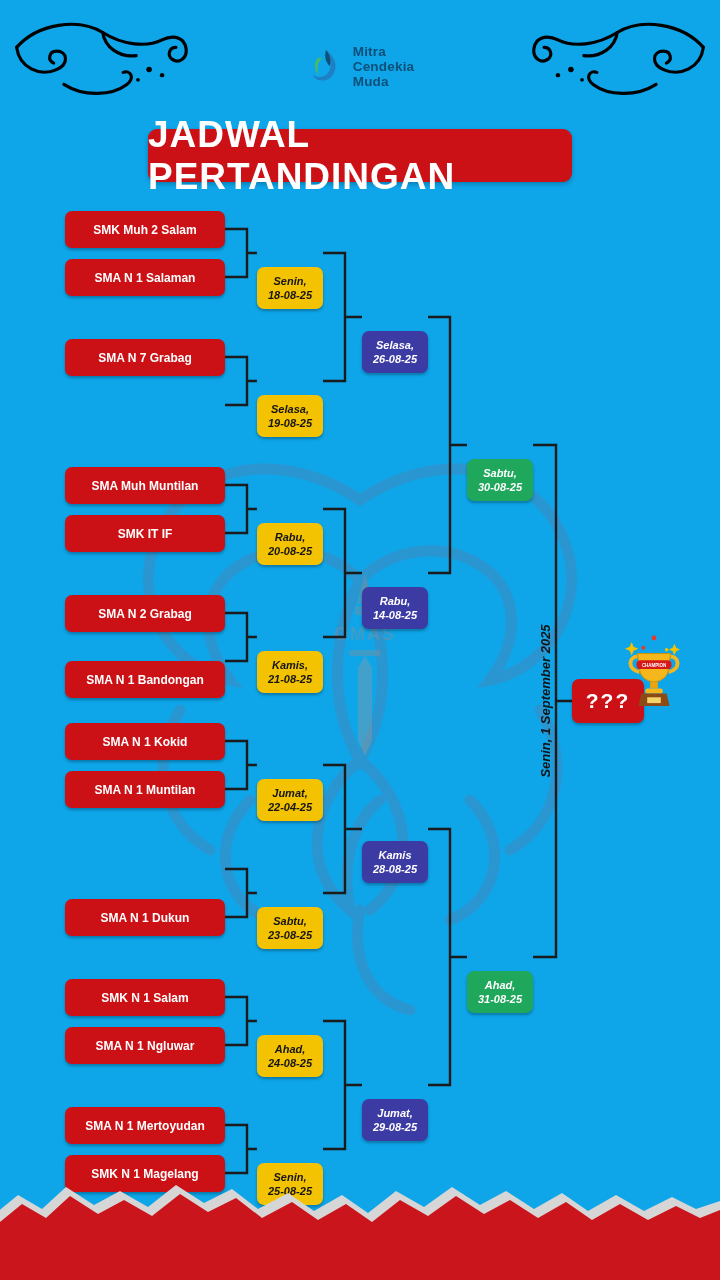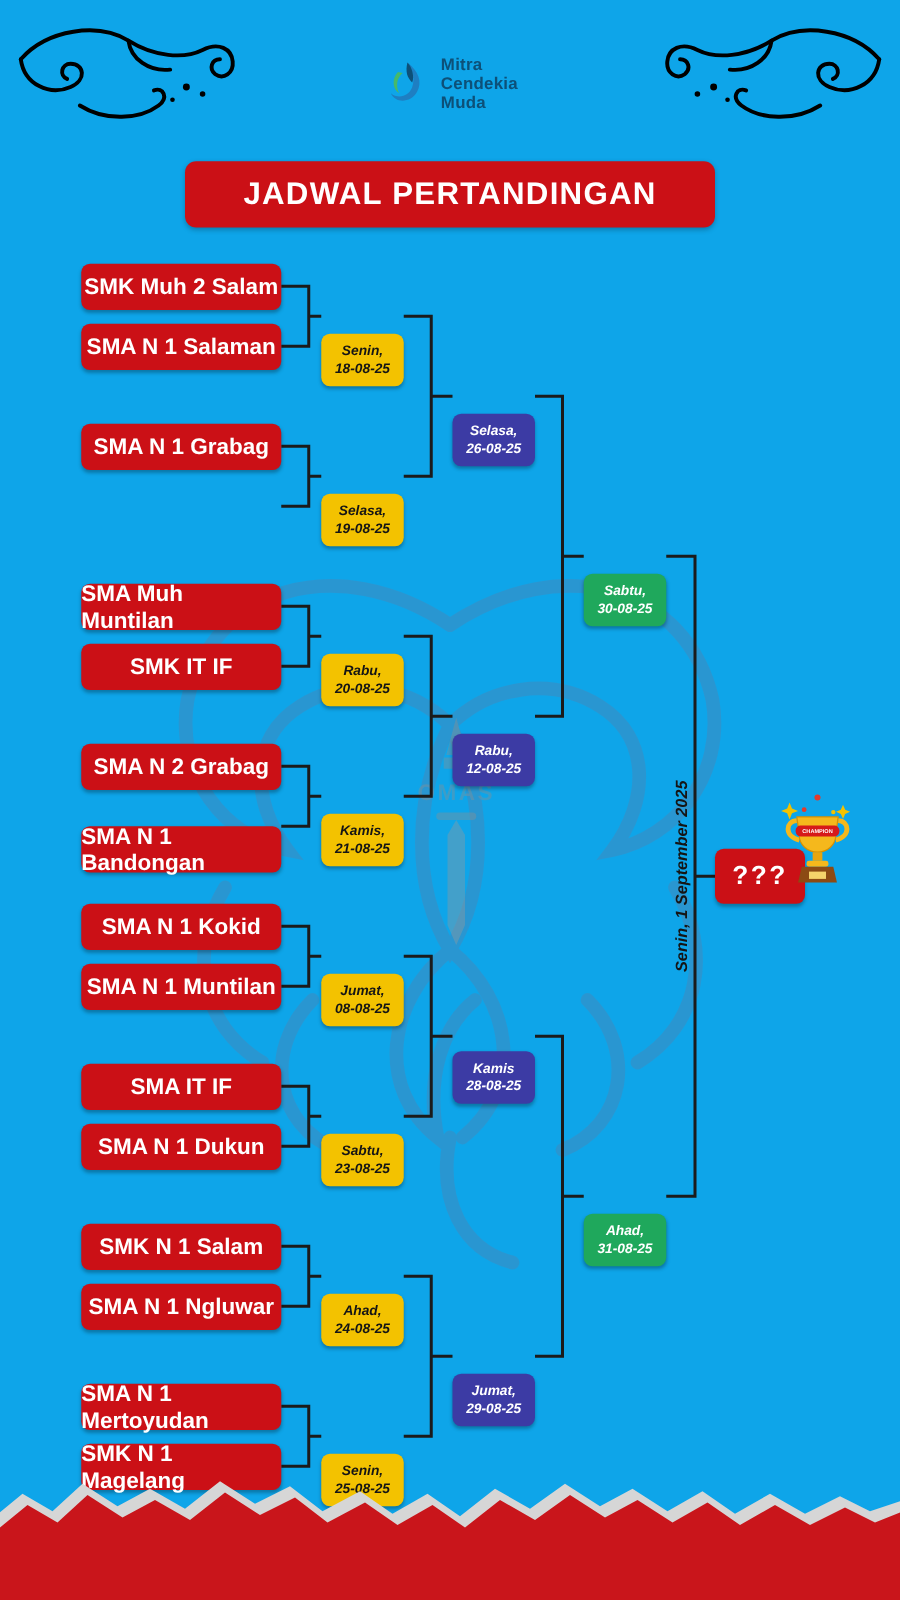--- a/index.html
+++ b/index.html
@@ -10,31 +10,31 @@
   }
   
   .flourish{position:absolute;top:14px;width:180px;height:88px;}
   .flourish.left{left:10px;}
   .flourish.right{right:10px;transform:scaleX(-1);}
   .logo{position:absolute;top:44px;left:0;right:0;display:flex;justify-content:center;align-items:center;gap:9px;}
   .logo-icon{width:38px;height:38px;}
   .logo-text{display:flex;flex-direction:column;color:#0D5078;font-weight:700;font-size:13.5px;line-height:1.12;letter-spacing:.2px;}
   .title-banner{
     position:absolute;left:148px;top:129px;width:424px;height:53px;background:#CB1016;border-radius:9px;
-    color:#fff;font-size:25px;font-weight:700;letter-spacing:1px;display:flex;align-items:center;justify-content:center;
+    color:#fff;font-size:37px;font-weight:700;letter-spacing:1px;display:flex;align-items:center;justify-content:center;
     box-shadow:0 2px 4px rgba(0,0,0,.25);
   }
   
   .eagle-wm{position:absolute;left:90px;top:380px;width:540px;height:650px;opacity:.13;z-index:0;}
   .emblem-wm{position:absolute;left:318px;top:570px;width:94px;height:200px;opacity:.38;z-index:0;}
   
   .lines{position:absolute;left:0;top:0;width:720px;height:1280px;z-index:1;pointer-events:none;}
   .team{
     position:absolute;left:65px;width:160px;height:37px;background:#CB1016;color:#fff;border-radius:7px;
-    display:flex;align-items:center;justify-content:center;font-size:18px;font-weight:600;z-index:2;
+    display:flex;align-items:center;justify-content:center;font-size:12px;font-weight:600;z-index:2;
     box-shadow:0 2px 3px rgba(0,0,0,.28);
   }
   .datebox{
     position:absolute;width:66px;height:42px;border-radius:7px;display:flex;flex-direction:column;align-items:center;justify-content:center;
     font-size:11px;font-style:italic;font-weight:600;line-height:1.3;z-index:2;box-shadow:0 2px 3px rgba(0,0,0,.28);margin-top:35px;
   }
   .yellow{left:257px;background:#F3C200;color:#151515;}
   .blue{left:362px;background:#3C3BA4;color:#fff;}
   .green{left:467px;background:#1FA85C;color:#fff;}
   .final-box{
@@ -123,28 +123,27 @@
              M323 509 H345 V637 H323 M345 573 H362
              M323 765 H345 V893 H323 M345 829 H362
              M323 1021 H345 V1149 H323 M345 1085 H362"></path>
     <path d="M428 317 H450 V573 H428 M450 445 H467
              M428 829 H450 V1085 H428 M450 957 H467"></path>
     <path d="M533 445 H556 V957 H533 M556 701 H572"></path>
   </svg>
 
   <div class="team" style="top:211px">SMK Muh 2 Salam</div>
   <div class="team" style="top:259px">SMA N 1 Salaman</div>
-  <div class="team" style="top:339px">SMA N 1 Grabag</div>
+  <div class="team" style="top:339px">SMA N 7 Grabag</div>
   <div class="team" style="top:467px">SMA Muh Muntilan</div>
   <div class="team" style="top:515px">SMK IT IF</div>
   <div class="team" style="top:595px">SMA N 2 Grabag</div>
   <div class="team" style="top:661px">SMA N 1 Bandongan</div>
   <div class="team" style="top:723px">SMA N 1 Kokid</div>
   <div class="team" style="top:771px">SMA N 1 Muntilan</div>
-  <div class="team" style="top:851px">SMA IT IF</div>
   <div class="team" style="top:899px">SMA N 1 Dukun</div>
   <div class="team" style="top:979px">SMK N 1 Salam</div>
   <div class="team" style="top:1027px">SMA N 1 Ngluwar</div>
   <div class="team" style="top:1107px">SMA N 1 Mertoyudan</div>
   <div class="team" style="top:1155px">SMK N 1 Magelang</div>
 
   <div class="datebox yellow" style="top:232px">
     <span>Senin,</span>
     <span>18-08-25</span>
   </div>
@@ -155,42 +154,42 @@
   <div class="datebox yellow" style="top:488px">
     <span>Rabu,</span>
     <span>20-08-25</span>
   </div>
   <div class="datebox yellow" style="top:616px">
     <span>Kamis,</span>
     <span>21-08-25</span>
   </div>
   <div class="datebox yellow" style="top:744px">
     <span>Jumat,</span>
-    <span>08-08-25</span>
+    <span>22-04-25</span>
   </div>
   <div class="datebox yellow" style="top:872px">
     <span>Sabtu,</span>
     <span>23-08-25</span>
   </div>
   <div class="datebox yellow" style="top:1000px">
     <span>Ahad,</span>
     <span>24-08-25</span>
   </div>
   <div class="datebox yellow" style="top:1128px">
     <span>Senin,</span>
     <span>25-08-25</span>
   </div>
 
   <div class="datebox blue" style="top:296px">
     <span>Selasa,</span>
     <span>26-08-25</span>
   </div>
   <div class="datebox blue" style="top:552px">
     <span>Rabu,</span>
-    <span>12-08-25</span>
+    <span>14-08-25</span>
   </div>
   <div class="datebox blue" style="top:806px">
     <span>Kamis</span>
     <span>28-08-25</span>
   </div>
   <div class="datebox blue" style="top:1064px">
     <span>Jumat,</span>
     <span>29-08-25</span>
   </div>
 

